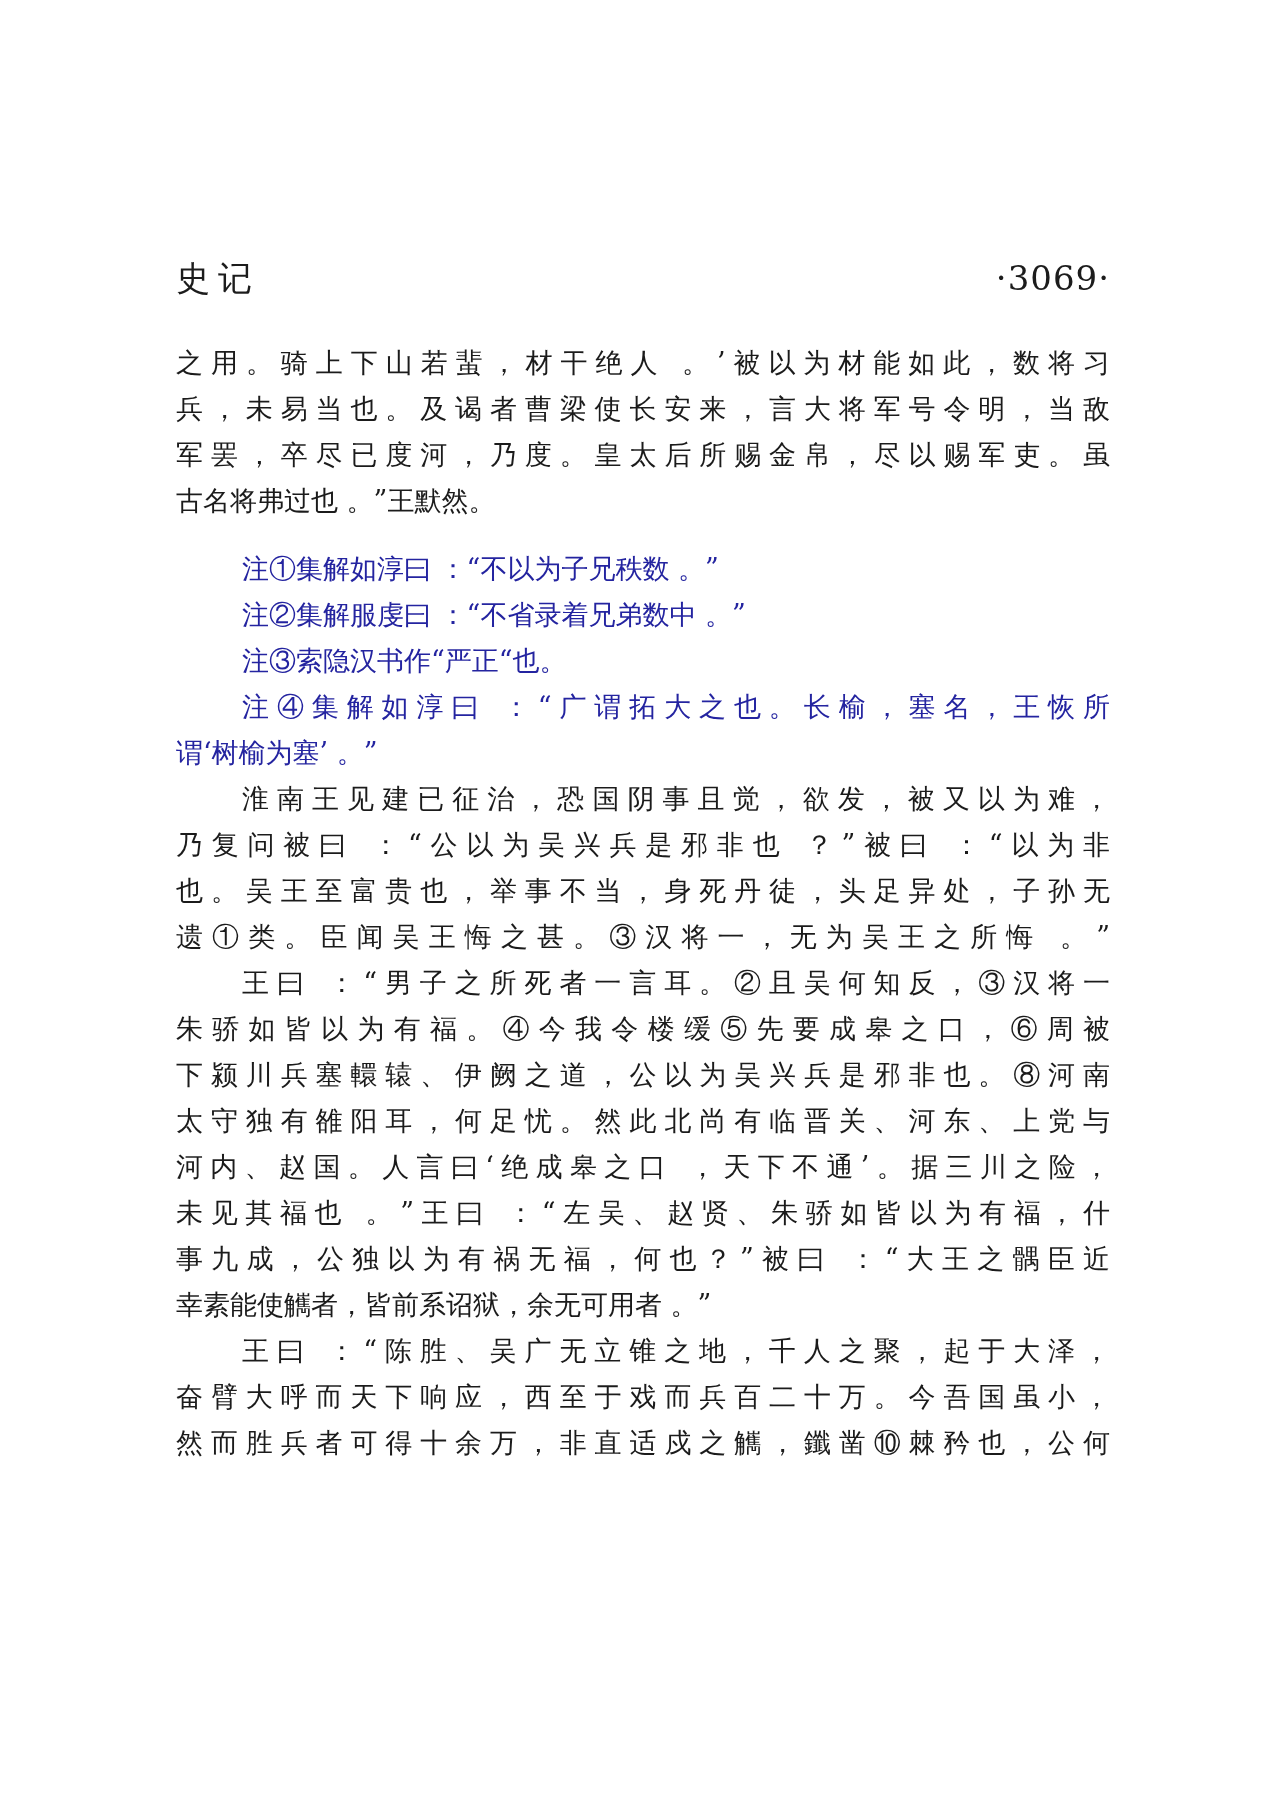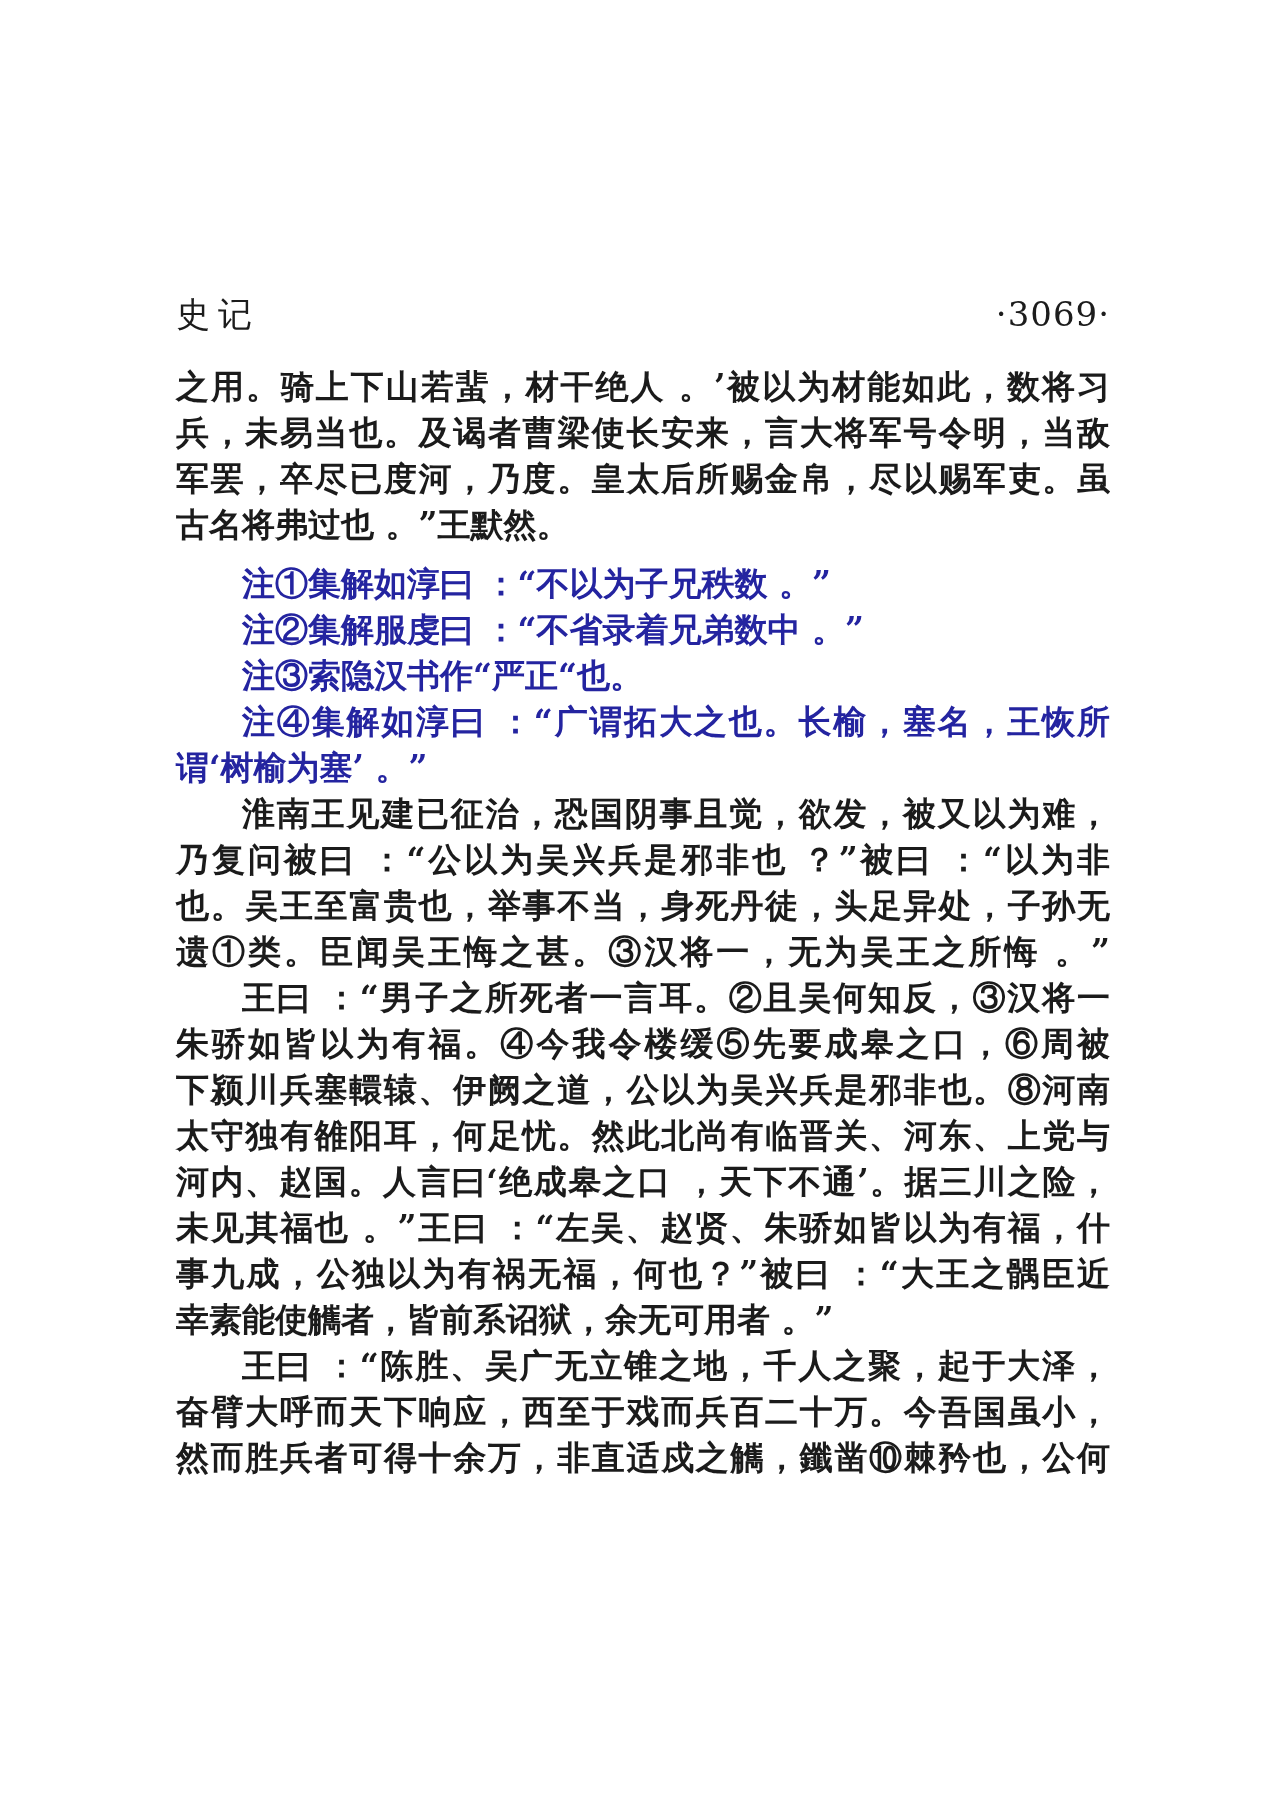--- a/index.html
+++ b/index.html
@@ -18,54 +18,52 @@
   .page-header {
     position: absolute;
     left: 176px;
     top: 256px;
     width: 934px;
     display: flex;
     justify-content: space-between;
     align-items: baseline;
     font-size: 34px;
     color: #1c1c1c;
-    margin-top: 36px;
   }
   .page-header .book-title {
     letter-spacing: 8px;
     font-weight: 500;
   }
   .page-header .page-number {
     letter-spacing: 1px;
   }
   .text-body {
     position: absolute;
     left: 176px;
-    top: 364px;
+    top: 340px;
     width: 934px;
-    font-size: 33px;
+    font-size: 27px;
     color: #1b1b1b;
-    font-weight: bold;
   }
   .tline {
     line-height: 46px;
     min-height: 46px;
   }
   .tline.justify {
     text-align: justify;
     text-align-last: justify;
   }
   .tline.indent {
     text-indent: 66px;
   }
   .tline.blue {
     color: #2424a0;
   }
   .tline.gap {
-    margin-top: 13px;
+    margin-top: 22px;
   }
 </style>
 </head>
 <body>
 
 <div class="page">
   <div class="page-header">
     <span class="book-title">史记</span>
     <span class="page-number">·3069·</span>
   </div>

